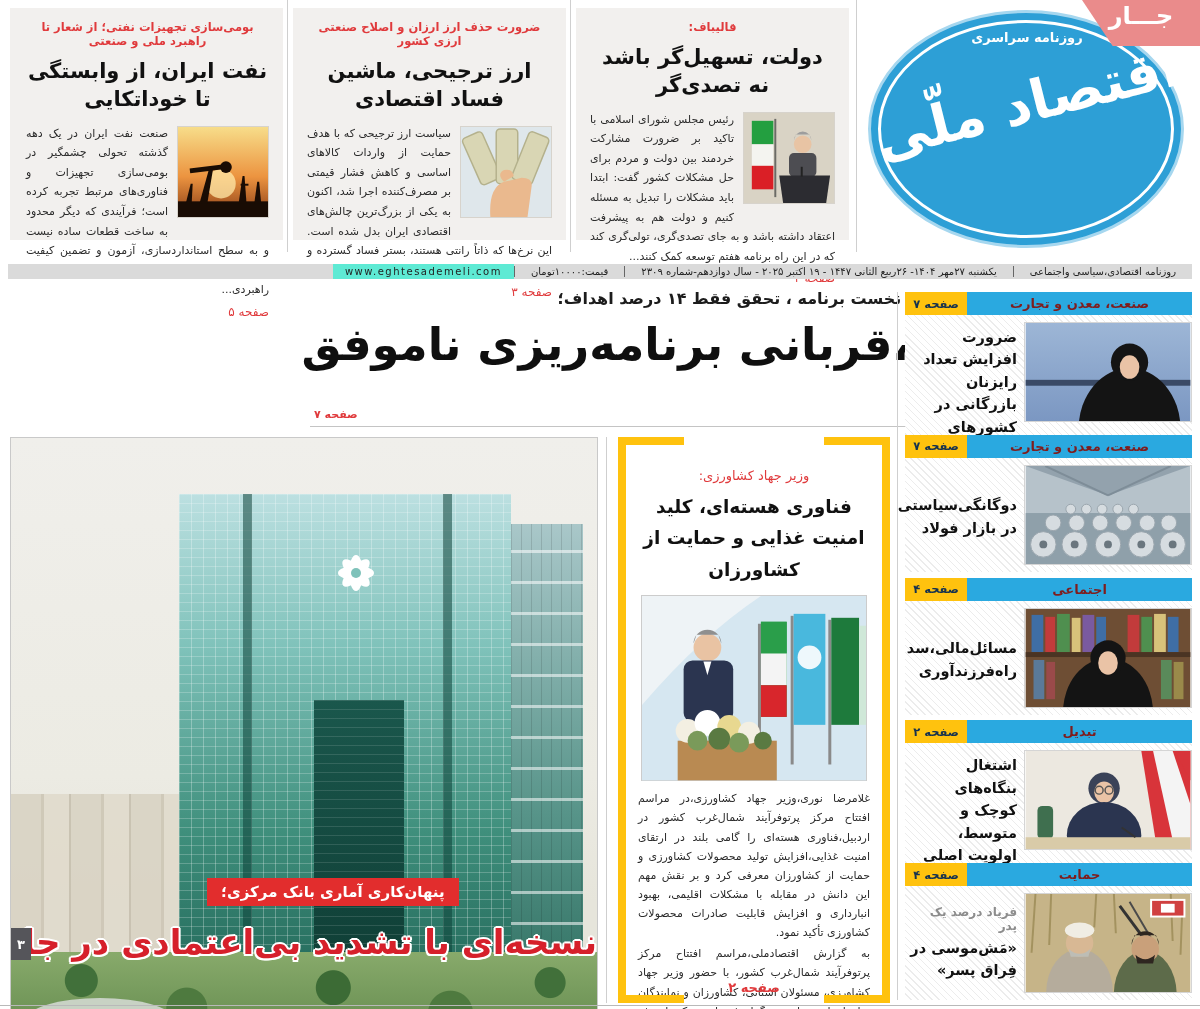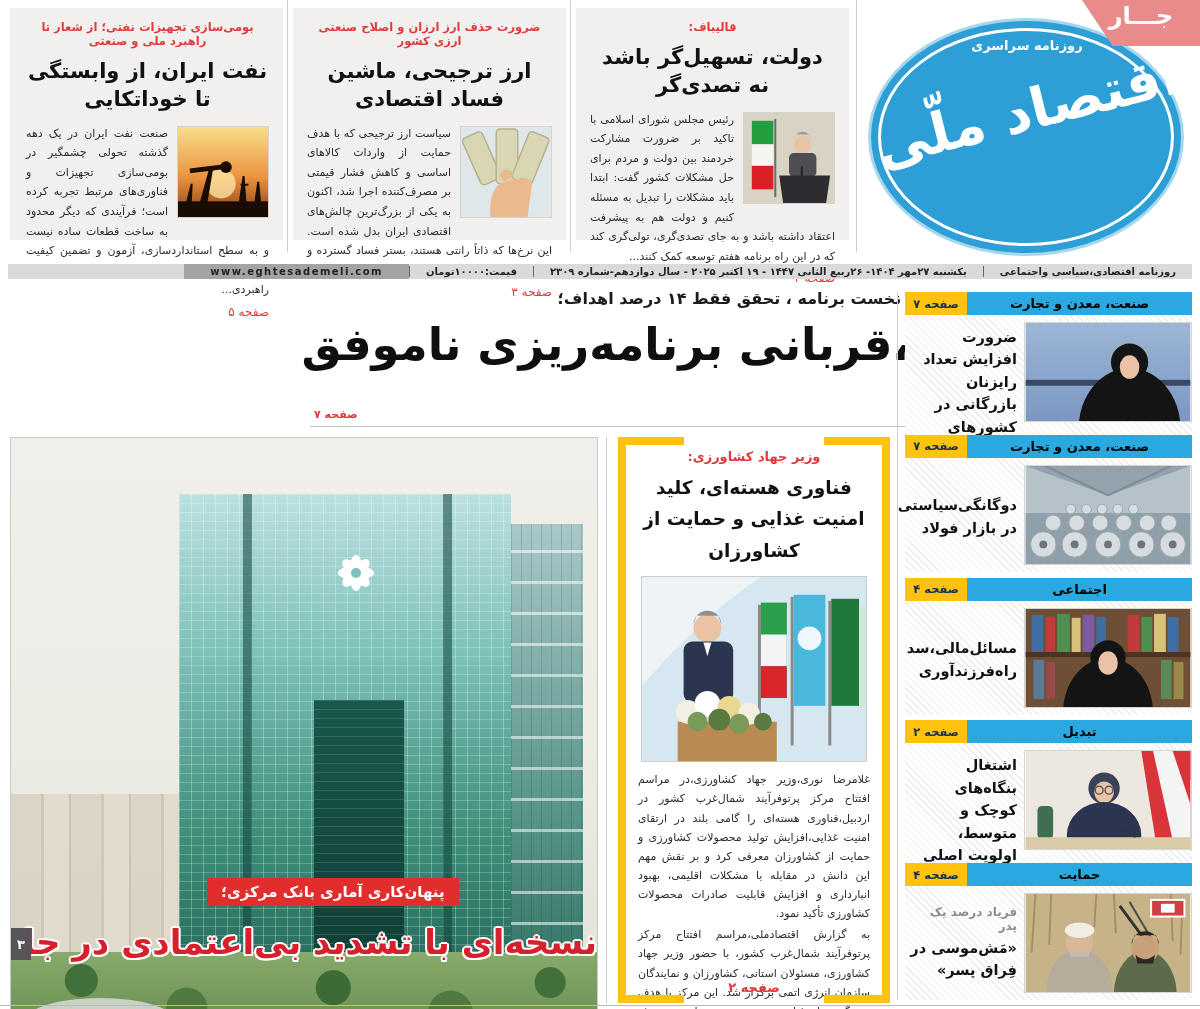--- a/index.html
+++ b/index.html
@@ -15,21 +15,21 @@
   
   .story {
     position:absolute; top:8px; width:273px; height:232px;
     background:#f2f0ee; padding:12px 14px 8px;
   }
   .story-kicker { color:#e03a3c; font-weight:bold; font-size:11.5px; text-align:center; margin-bottom:9px; }
   .story-title  { font-size:21px; font-weight:bold; text-align:center; line-height:1.35; margin-bottom:10px; color:#111; }
   .story-body   { font-size:11px; line-height:1.78; text-align:justify; color:#2b2b2b; }
   .story-img    { float:right; width:92px; height:92px; margin:2px 0 4px 9px; border:1px solid #d7d3cc; display:block; }
   .story-page   { color:#e03a3c; font-weight:normal; font-size:12px; margin-top:5px; }
-  .mast-wrap { position:absolute; right:4px; top:12px; width:338px; height:256px; }
+  .mast-wrap { position:absolute; right:4px; top:4px; width:338px; height:256px; }
   .mast-ellipse {
     position:absolute; right:12px; top:6px; width:316px; height:238px;
     background:#2d9fd6; border-radius:50%; border:3px solid #a6d7ef;
   }
   .mast-ellipse::after { content:""; position:absolute; inset:7px; border:3px solid #fff; border-radius:50%; }
   .mast-tagline { position:absolute; top:26px; left:0; right:0; text-align:center; color:#fff; font-size:13px; font-weight:bold; z-index:2; }
   .mast-title   {
     position:absolute; top:72px; left:0; right:0; text-align:center; color:#fff;
     font-size:55px; font-weight:bold; transform:rotate(-14deg); line-height:1; z-index:2; letter-spacing:-2px;
   }
@@ -37,62 +37,62 @@
     position:absolute; right:0; top:0; width:118px; height:46px; background:#ea8b8b; z-index:5;
     clip-path:polygon(0 0,100% 0,100% 100%,26% 100%);
     color:#fff; font-weight:bold; font-size:24px; text-align:center; padding-top:2px;
   }
 
   
   .info-bar {
     position:absolute; top:264px; left:8px; right:8px; height:15px;
     background:#dadada; display:flex; align-items:center; font-size:10px; color:#222;
   }
-  .info-seg { padding:0 16px; white-space:nowrap; font-weight:bold; }
+  .info-seg { padding:0 16px; white-space:nowrap; font-weight:normal; }
   .info-sep { width:1px; height:11px; background:#666; }
-  .info-url { background:#a3a3a3; height:15px; display:flex; align-items:center; padding:0 26px; direction:ltr; letter-spacing:1.5px; font-weight:bold; }
+  .info-url { background:#5eead4; height:15px; display:flex; align-items:center; padding:0 12px; direction:ltr; letter-spacing:1.5px; font-weight:normal; }
   .info-fill { flex:1; }
 
   
   .lead {
     position:absolute; top:281px; right:10px; width:880px; height:146px;
     border-bottom:1px solid #c4c4c4; text-align:center;
   }
   .lead-kicker { font-size:16px; font-weight:bold; margin-top:8px; color:#1c1c1c; }
   .lead-title  { font-size:45px; font-weight:bold; margin-top:10px; white-space:nowrap; letter-spacing:-1px; }
   .lead-title .red { color:#d6202b; }
   .lead-title .black { color:#0f0f0f; }
   .lead-page { position:absolute; left:4px; bottom:5px; color:#e03a3c; font-weight:bold; font-size:11px; }
 
   
   .sidebar { position:absolute; top:292px; left:905px; width:287px; height:708px;
              display:flex; flex-direction:column; justify-content:space-between; }
   .card { height:137px; display:flex; flex-direction:column; }
   .card-head { height:23px; display:flex; flex-shrink:0; }
-  .card-cat  { flex:1; background:#2aa9e0; color:#000000; font-weight:bold; font-size:13px;
+  .card-cat  { flex:1; background:#2aa9e0; color:#7f1d1d; font-weight:bold; font-size:13px;
                display:flex; align-items:center; justify-content:center;text-align:right; }
   .card-page { width:62px; background:#ffc20e; color:#16324f; font-weight:bold; font-size:11.5px;
                display:flex; align-items:center; justify-content:center; }
   .card-body { flex:1; display:flex; gap:7px; padding:7px 0 7px 4px;
                background:repeating-linear-gradient(45deg,#ffffff 0 4px,#ececec 4px 5px); }
   .card-photo { width:168px; height:100px; flex-shrink:0; border:1px solid #d5d5d5; background:#fff; }
   .card-photo svg { display:block; width:100%; height:100%; }
   .card-text { flex:1; display:flex; flex-direction:column; justify-content:center; }
   .card-kicker { color:#8d8d8d; font-size:12px; font-weight:bold; margin-bottom:4px; text-align:right; }
   .card-title  { font-size:14.5px; font-weight:bold; line-height:1.55; text-align:right; color:#111; }
 
   
   .feature {
     position:absolute; left:618px; top:437px; width:272px; height:566px;
     border-left:8px solid #ffc20e; border-right:8px solid #ffc20e; background:#fff;
   }
   .stub { position:absolute; width:58px; height:8px; background:#ffc20e; }
   .stub.tl { top:0; left:0; } .stub.tr { top:0; right:0; }
   .stub.bl { bottom:0; left:0; } .stub.br { bottom:0; right:0; }
-  .feat-kicker { color:#e03a3c; font-weight:bold; font-size:13px; text-align:center; margin-top:12px; }
+  .feat-kicker { color:#e03a3c; font-weight:normal; font-size:13px; text-align:center; margin-top:31px; }
   .feat-title  { font-size:18.5px; font-weight:bold; text-align:center; line-height:1.7; margin:8px 10px 0; color:#111; }
   .feat-photo  { width:226px; height:186px; margin:10px auto 8px; border:1px solid #ccc; display:block; }
   .feat-body   { font-size:11px; line-height:1.74; text-align:justify; padding:0 12px; color:#2b2b2b; }
   .feat-body p + p { margin-top:2px; }
   .feat-page   { position:absolute; bottom:8px; left:0; right:0; text-align:center; color:#e03a3c; font-weight:bold; font-size:13px; }
 
   
   .photo {
     position:absolute; left:10px; top:437px; width:588px; height:618px;
     background:linear-gradient(180deg,#f0efeb 0%,#ecebe3 55%,#e6e5db 75%);

